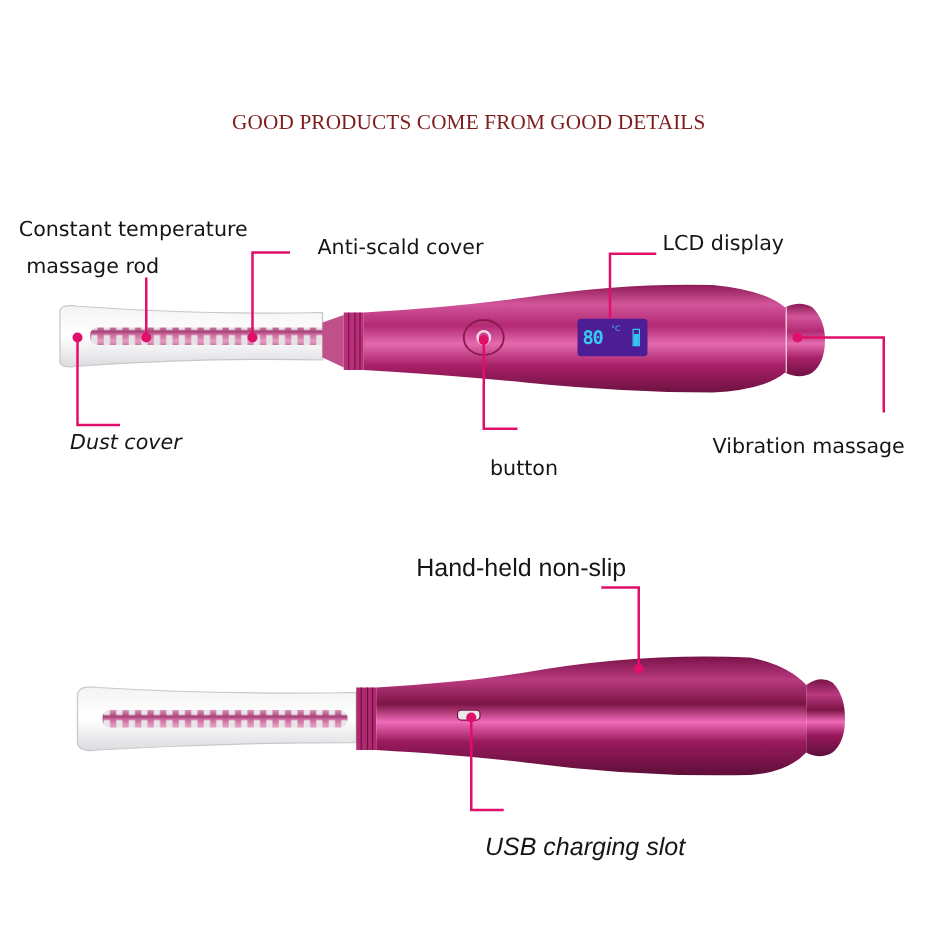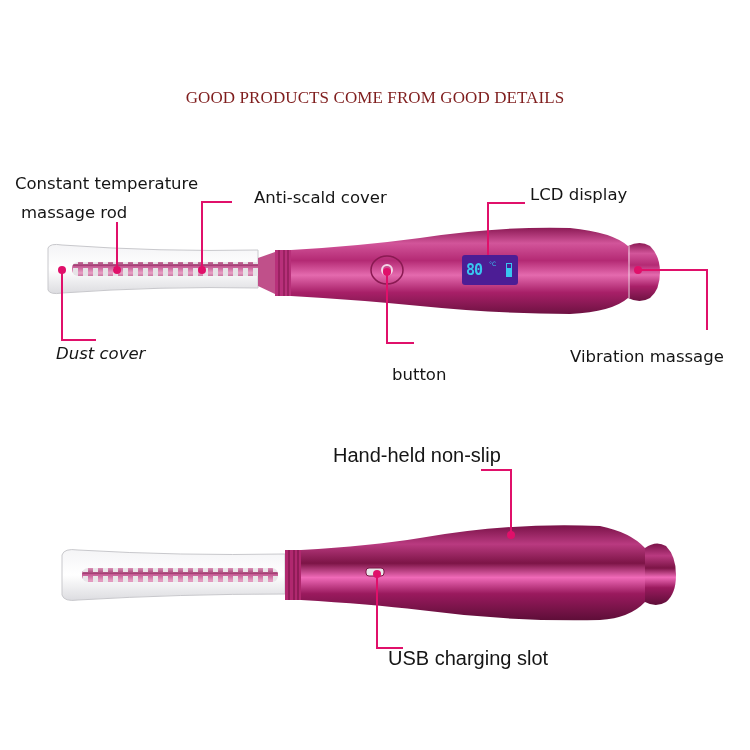--- a/index.html
+++ b/index.html
@@ -128,13 +128,13 @@
 
 <div class="label" style="left:15px;top:174px;">Constant temperature</div>
 <div class="label" style="left:21px;top:203px;">massage rod</div>
 <div class="label" style="left:254px;top:188px;">Anti-scald cover</div>
 <div class="label" style="left:530px;top:185px;text-align:right;">LCD display</div>
 <div class="label" style="left:56px;top:344px;font-style:italic;">Dust cover</div>
 <div class="label" style="left:392px;top:353px;margin-top:12px;">button</div>
 <div class="label" style="left:570px;top:335px;margin-top:12px;">Vibration massage</div>
 
 <div class="label narrow" style="left:333px;top:444px;">Hand-held non-slip</div>
-<div class="label narrow" style="left:388px;top:647px;">USB charging slot</div>
+<div class="label narrow" style="left:388px;top:667px;font-style:italic;">USB charging slot</div>
 
 </body></html>

